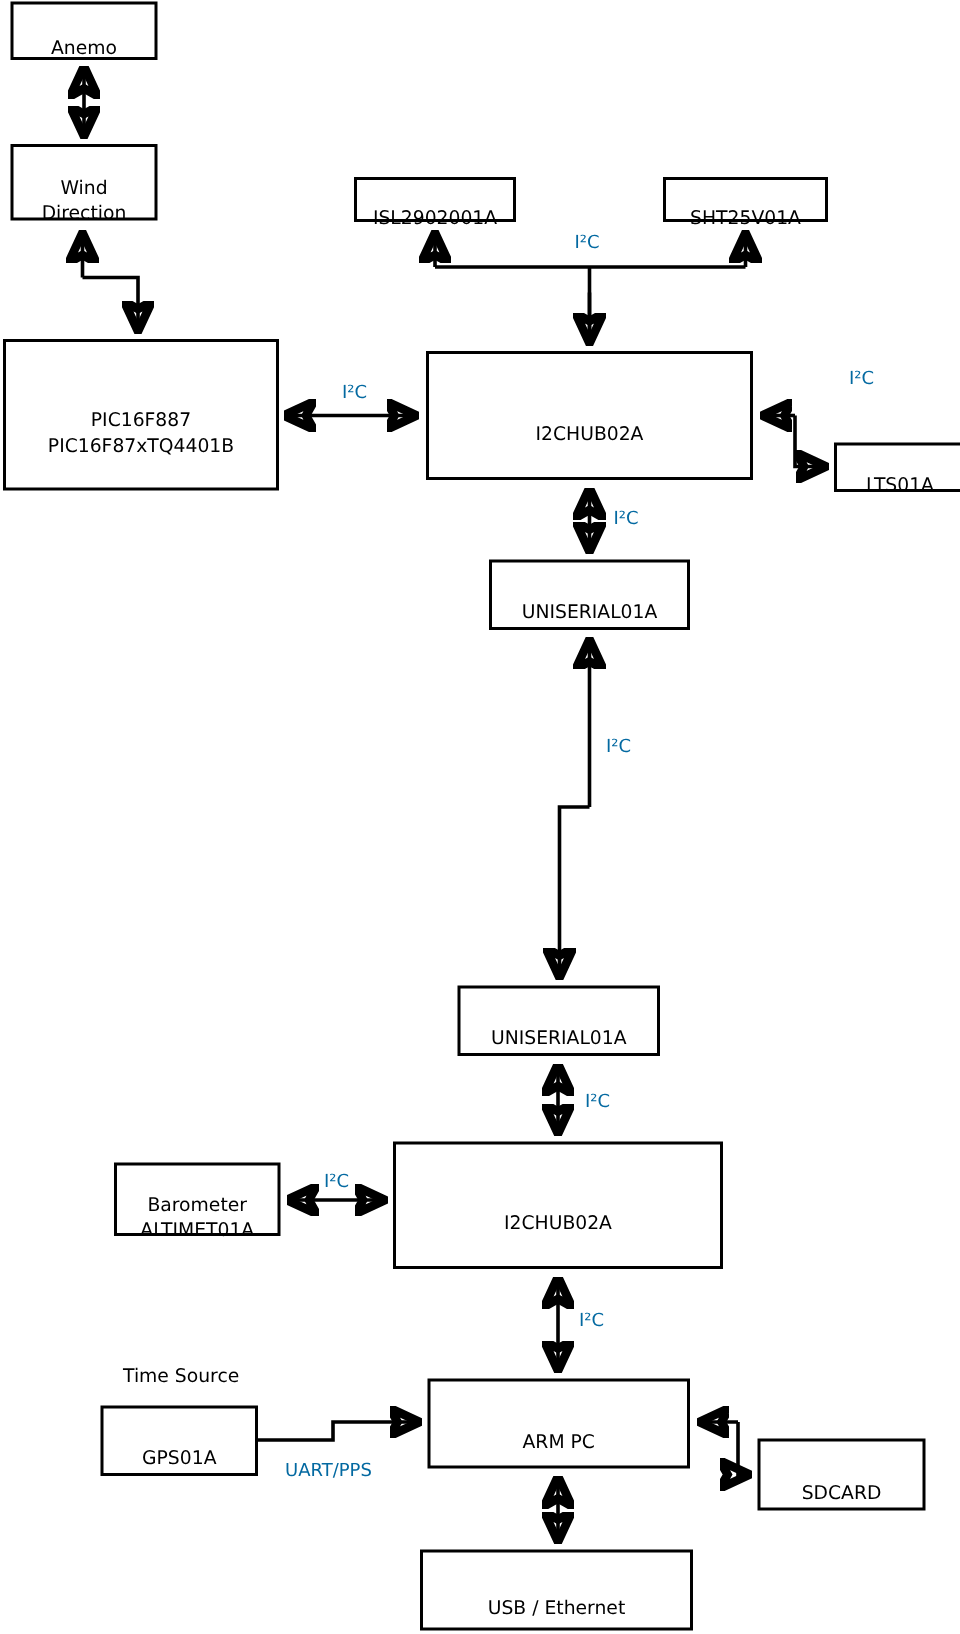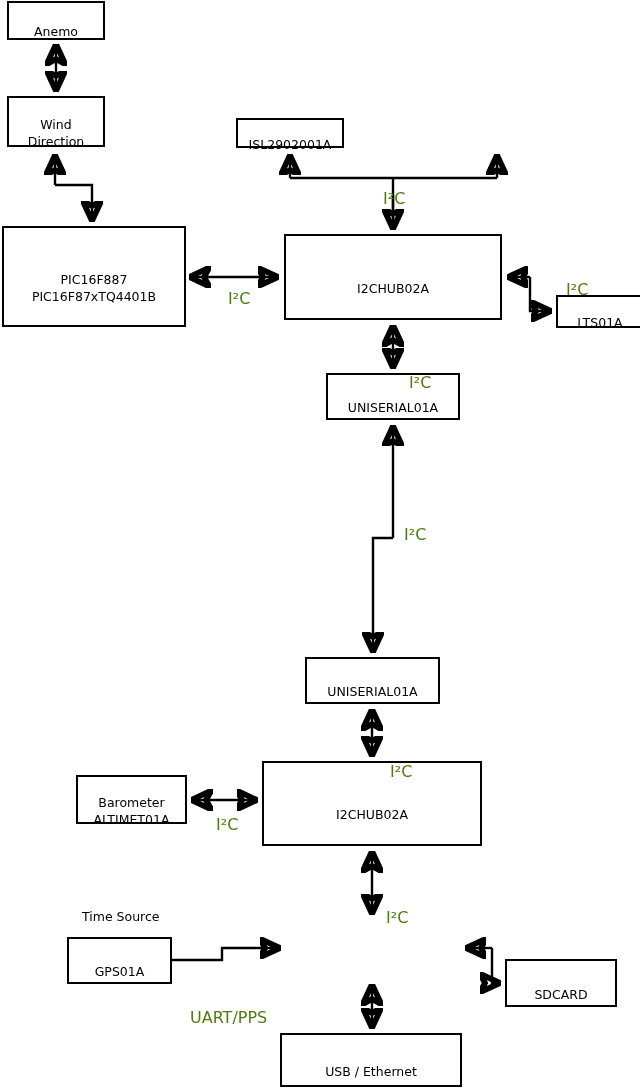--- a/index.html
+++ b/index.html
@@ -29,26 +29,25 @@
     line-height: 1.35;
     z-index: 3;
   }
   .node .lines {
     white-space: pre-line;
     display: block;
     margin-top: 24px;
   }
   .edge-label {
     position: absolute;
-    color: #4d7c0f;
-    font-size: 16px;
+    color: #0369a1;
+    font-size: 12px;
     line-height: 1;
     white-space: nowrap;
     z-index: 4;
-    margin-top: 36px;
   }
   .free-label {
     position: absolute;
     color: #000000;
     font-size: 12.5px;
     line-height: 1;
     white-space: nowrap;
     z-index: 4;
   }
   svg.wires {
@@ -127,20 +126,23 @@
 
   <div class="node" style="left:2px;top:226px;width:184px;height:101px;">
     <span class="lines">PIC16F887
 PIC16F87xTQ4401B</span>
   </div>
 
   <div class="node" style="left:236px;top:118px;width:108px;height:30px;">
     <span class="lines">ISL2902001A</span>
   </div>
 
+  <div class="node" style="left:442px;top:118px;width:110px;height:30px;">
+    <span class="lines">SHT25V01A</span>
+  </div>
 
   <div class="node" style="left:284px;top:234px;width:218px;height:86px;">
     <span class="lines">I2CHUB02A</span>
   </div>
 
   <div class="node" style="left:556px;top:295px;width:88px;height:33px;">
     <span class="lines">LTS01A</span>
   </div>
 
   <div class="node" style="left:326px;top:373px;width:134px;height:47px;">
@@ -153,20 +155,23 @@
 
   <div class="node" style="left:262px;top:761px;width:220px;height:85px;">
     <span class="lines">I2CHUB02A</span>
   </div>
 
   <div class="node" style="left:76px;top:775px;width:111px;height:49px;justify-content:center;">
     <span class="lines">Barometer
 ALTIMET01A</span>
   </div>
 
+  <div class="node" style="left:285px;top:919px;width:175px;height:60px;">
+    <span class="lines">ARM PC</span>
+  </div>
 
   <div class="node" style="left:67px;top:937px;width:105px;height:47px;">
     <span class="lines">GPS01A</span>
   </div>
 
   <div class="node" style="left:505px;top:959px;width:112px;height:48px;">
     <span class="lines">SDCARD</span>
   </div>
 
   <div class="node" style="left:280px;top:1033px;width:182px;height:54px;">

